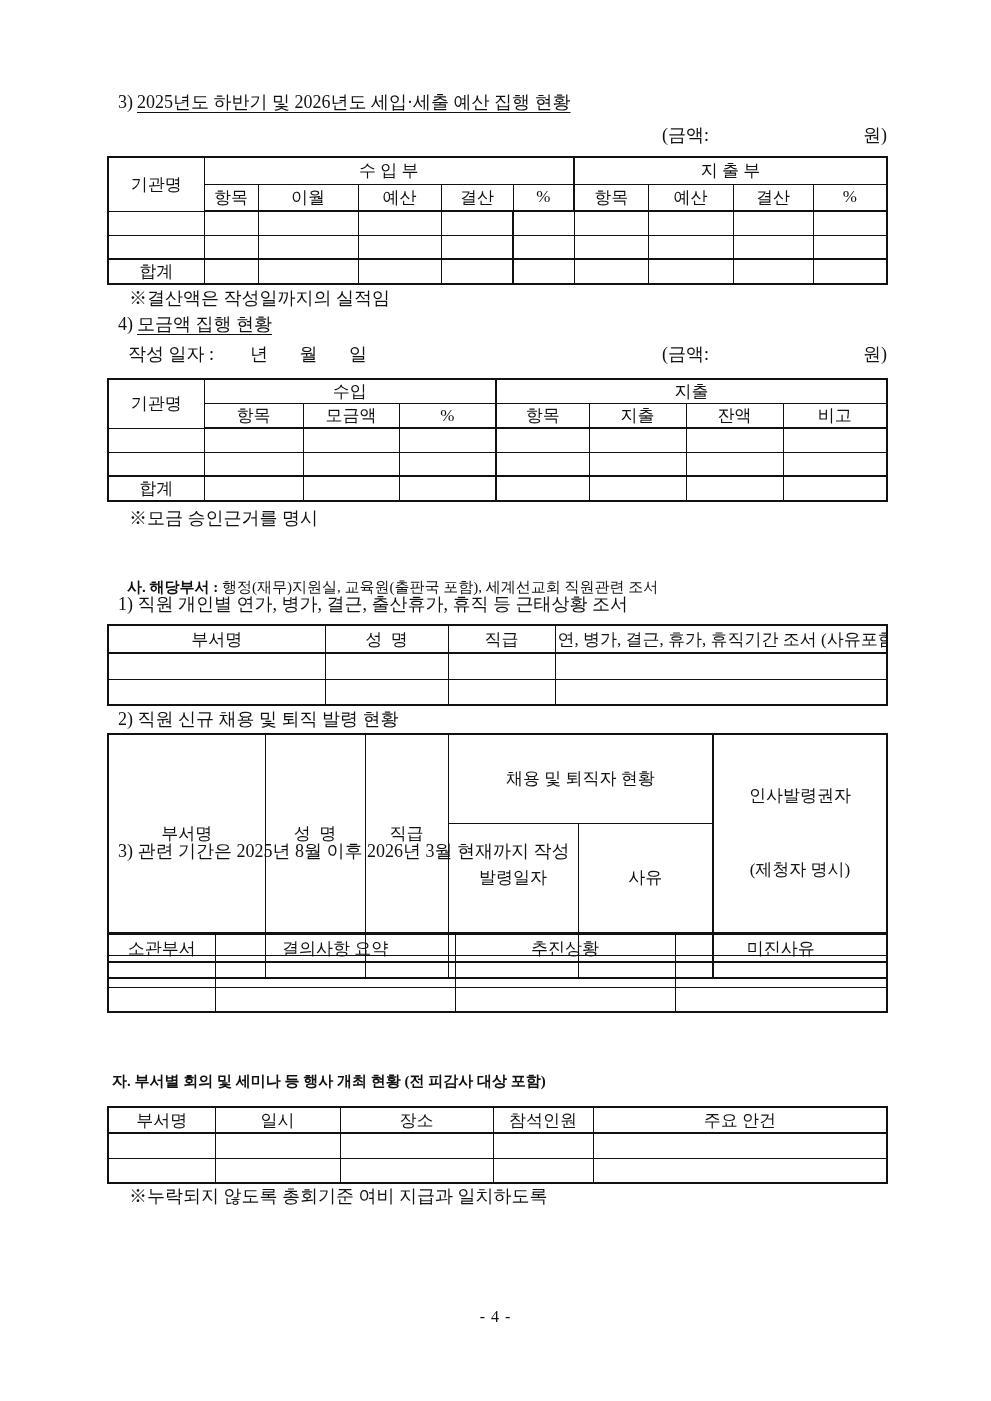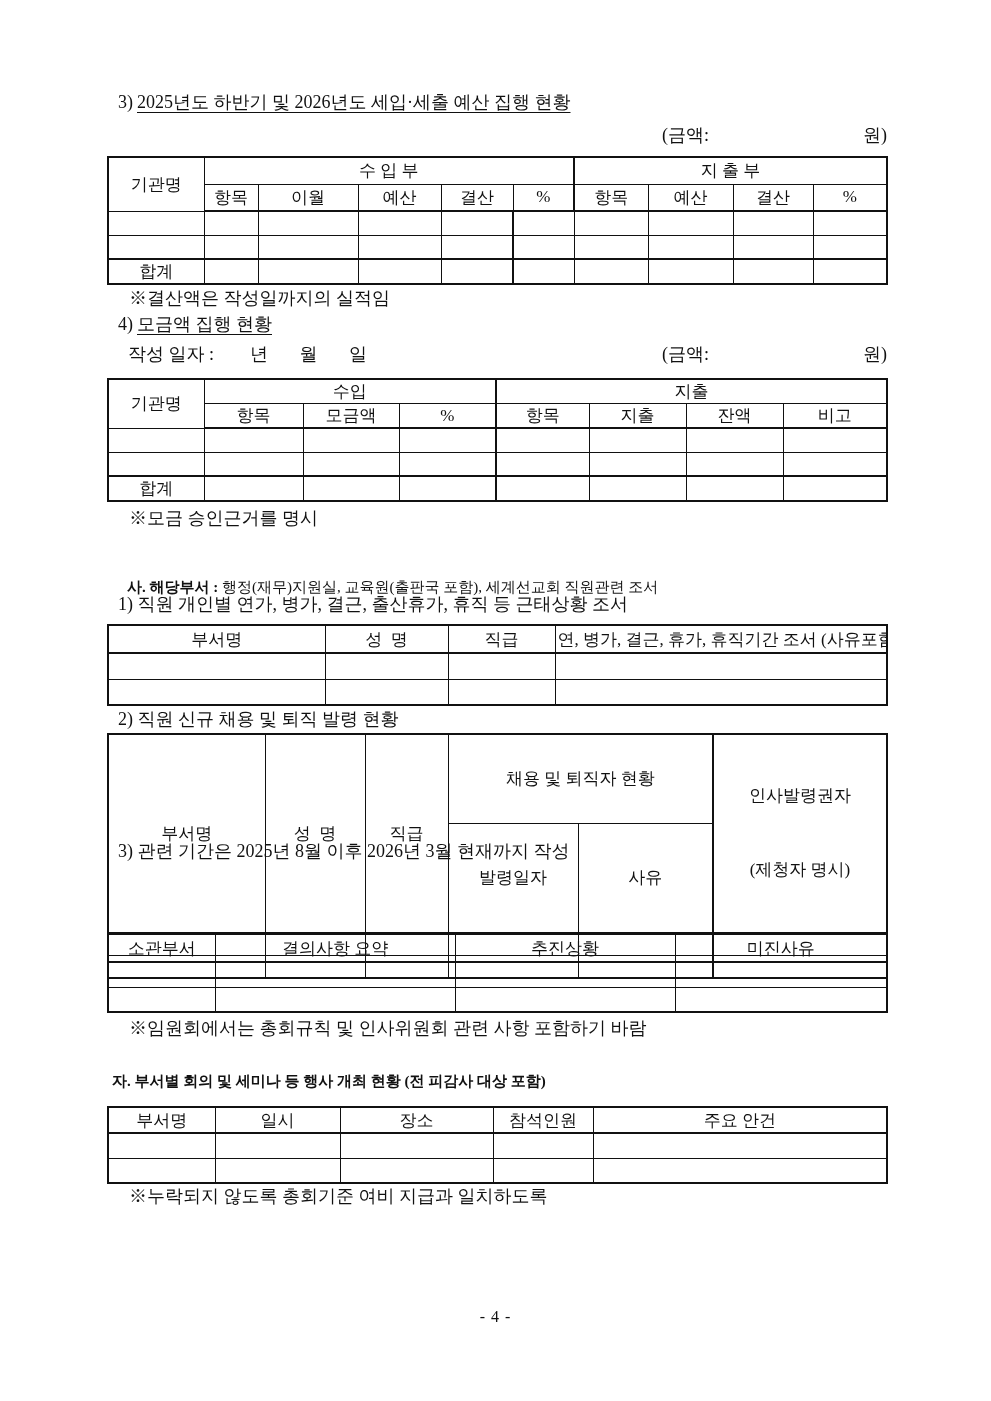--- a/index.html
+++ b/index.html
@@ -303,21 +303,20 @@
     </tr>
     <tr style="height:25px">
       <td></td>
           <td></td>
           <td></td>
           <td></td>
     </tr>
   </tbody>
     </table>
 
-  <div class="abs note-line" style="left:129px; top:1016px;">※임원회에서는 총회규칙 및 인사위원회 관련 사항 포함하기 바람</div>
 
   <div class="abs sec-head" style="left:112px; top:1072px;">자. 부서별 회의 및 세미나 등 행사 개최 현황 (전 피감사 대상 포함)</div>
 
   <table class="abs" style="left:107px; top:1106px; width:779px;">
     <colgroup>
       <col style="width:107px">
         <col style="width:125px">
         <col style="width:153px">
         <col style="width:100px">
         <col style="width:294px">

